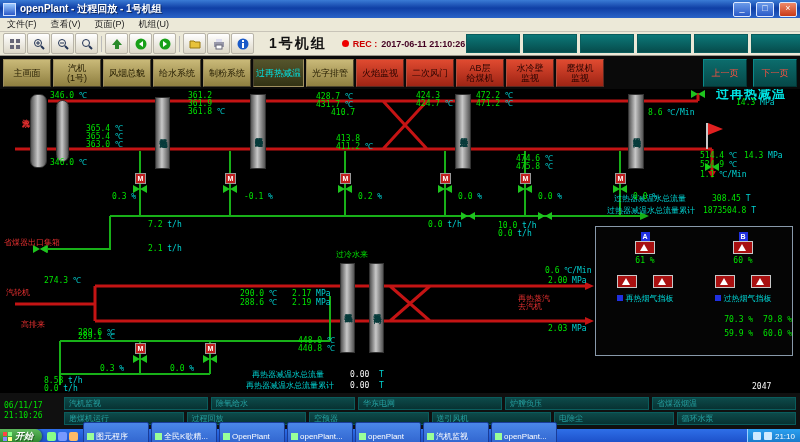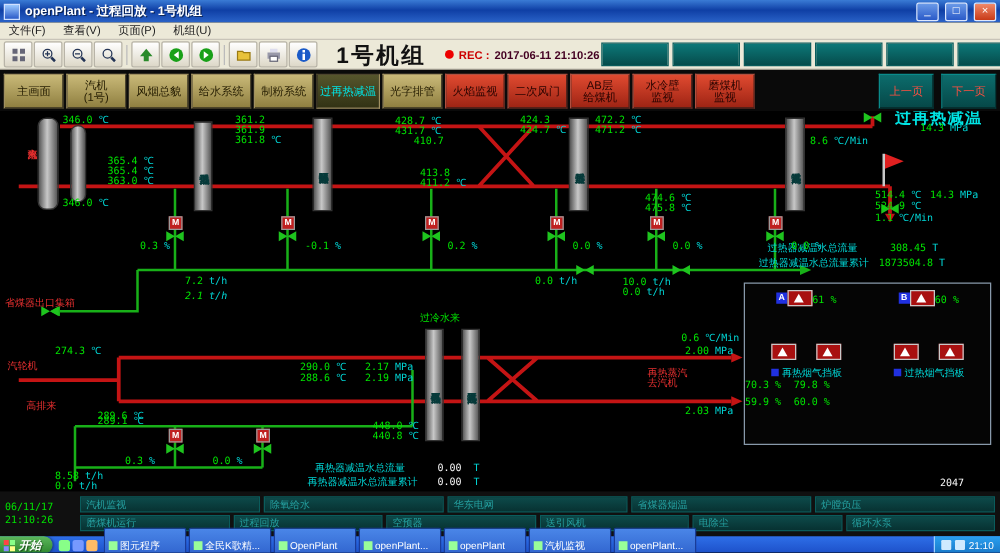--- a/index.html
+++ b/index.html
@@ -14,21 +14,21 @@
   .wbtn.close{background:linear-gradient(#f08a6a,#c83a18)}
   
   .menubar{height:13px;background:#ece9d8;display:flex;align-items:center;font-size:9px;color:#222;
     border-bottom:1px solid #c8c4b8}
   .mitem{padding:0 7px}
   .toolbar{height:24px;background:#ece9d8;display:flex;align-items:center;gap:1px;padding:0 3px;
     border-bottom:1px solid #9a968a;box-sizing:border-box}
   .tbtn{width:21px;height:19px;border:1px solid #b8b4a8;border-radius:2px;flex:none;
     background:linear-gradient(#ffffff,#ddd8c8);display:flex;align-items:center;justify-content:center}
   .tsep{width:1px;height:16px;background:#bbb;margin:0 2px;flex:none}
-  .unit-title{font-size:18px;font-weight:bold;color:#111;margin:0 8px 0 14px;letter-spacing:2px;white-space:nowrap}
+  .unit-title{font-size:14px;font-weight:bold;color:#111;margin:0 8px 0 14px;letter-spacing:2px;white-space:nowrap}
   .rec-dot{width:7px;height:7px;border-radius:50%;background:#e00;margin:0 3px 0 6px;flex:none}
   .rec-label{color:#c00;font-size:9px;font-weight:bold;margin-right:3px;white-space:nowrap}
   .timestamp{color:#402;font-size:9px;font-weight:bold;white-space:nowrap}
   .indwrap{margin-left:auto;display:flex;gap:3px;padding-right:2px}
   .indbox{width:52px;height:17px;border:1px solid #0a5c5c;background:linear-gradient(#0c7878,#064c4c)}
   
   .navbar{height:33px;background:#0a0a0a;display:flex;align-items:center;gap:2px;padding:0 3px;box-sizing:border-box}
   .navmain{display:flex;gap:2px}
   .nbtn{min-width:48px;height:28px;padding:0 2px;font-size:9px;line-height:10px;color:#241c00;
     display:flex;align-items:center;justify-content:center;text-align:center;white-space:pre-line;
@@ -55,32 +55,32 @@
   .vr{border-top:4px solid transparent;border-bottom:4px solid transparent;border-right:7px solid #1ec41e}
   .mbox{position:absolute;left:2px;top:-12px;width:9px;height:9px;background:#c02020;border:1px solid #999;
     color:#fff;font-size:7px;line-height:9px;text-align:center;font-weight:bold}
   .flag{position:absolute;left:706px;top:34px;width:2px;height:26px;background:#c8c8c8;z-index:4}
   .flag:before{content:"";position:absolute;left:2px;top:0;width:0;height:0;
     border-top:6px solid transparent;border-bottom:6px solid transparent;border-left:15px solid #e02020}
   
   .gpanel{position:absolute;left:595px;top:137px;width:196px;height:128px;border:1px solid #8899aa;
     background:#050505;z-index:3}
   .gbig{position:absolute;top:5px;left:0;right:0;display:flex;justify-content:space-around}
-  .gunit{display:flex;align-items:center;gap:0}
+  .gunit{display:flex;flex-direction:column;align-items:center;gap:0}
   .gtag{width:9px;height:9px;background:#2030e0;color:#fff;font-size:7px;line-height:9px;text-align:center;font-weight:bold}
   .gico{display:inline-block;width:18px;height:11px;background:#a81010;border:1px solid #c8c8c8;position:relative}
   .gico i{position:absolute;left:4px;top:2px;width:0;height:0;
     border-left:4px solid transparent;border-right:4px solid transparent;border-bottom:7px solid #fff}
   .gval{color:#00e400;font-size:8px;font-family:"DejaVu Sans Mono",monospace;margin-top:2px}
   .gsmall{position:absolute;top:48px;left:0;right:0;display:flex;justify-content:space-around}
   .ggrp{display:flex;gap:16px}
   .glabels{position:absolute;top:66px;left:0;right:0;display:flex;justify-content:space-around;
     color:#00d4d4;font-size:8px}
   .bullet{display:inline-block;width:6px;height:6px;background:#2030e0;margin-right:3px}
-  .gvals{position:absolute;top:76px;left:0;right:0;display:flex;justify-content:flex-start;
+  .gvals{position:absolute;top:88px;left:0;right:0;display:flex;justify-content:flex-end;
     font-family:"DejaVu Sans Mono",monospace;color:#00e400;font-size:8px}
   .gv2{display:grid;grid-template-columns:auto auto;gap:5px 10px}
   
   .footer{height:36px;background:#101010;display:flex;gap:5px;padding:3px 4px;box-sizing:border-box;align-items:center}
   .ftime{width:55px;flex:none;display:flex;flex-direction:column;justify-content:center;color:#00e400;
     font-family:"DejaVu Sans Mono",monospace;font-size:8px;line-height:10px}
   .fcol{flex:1;display:flex;flex-direction:column;gap:2px;justify-content:center}
   .frow{display:flex;gap:3px;height:13px}
   .fcell{flex:1;background:linear-gradient(#0d4a4a,#073232);border:1px solid #0a5c5c;color:#25a0a0;
     font-size:8px;display:flex;align-items:center;padding:0 4px;white-space:nowrap;overflow:hidden}
@@ -411,21 +411,21 @@
     <div class="ro" style="left: 712px; top: 106px;"><span class="ro-g">308.45</span><span class="ro-c"> T</span></div>
     <div class="ro" style="left: 607px; top: 118px;"><span class="ro-c">过热器减温水总流量累计</span></div>
     <div class="ro" style="left: 703px; top: 118px;"><span class="ro-g">1873504.8</span><span class="ro-c"> T</span></div>
     <div class="ro" style="left: 112px; top: 104px;"><span class="ro-g">0.3</span><span class="ro-c"> %</span></div>
     <div class="ro" style="left: 244px; top: 104px;"><span class="ro-g">-0.1</span><span class="ro-c"> %</span></div>
     <div class="ro" style="left: 358px; top: 104px;"><span class="ro-g">0.2</span><span class="ro-c"> %</span></div>
     <div class="ro" style="left: 458px; top: 104px;"><span class="ro-g">0.0</span><span class="ro-c"> %</span></div>
     <div class="ro" style="left: 538px; top: 104px;"><span class="ro-g">0.0</span><span class="ro-c"> %</span></div>
     <div class="ro" style="left: 633px; top: 104px;"><span class="ro-g">0.0</span><span class="ro-c"> %</span></div>
     <div class="ro" style="left: 148px; top: 132px;"><span class="ro-g">7.2</span><span class="ro-c"> t/h</span></div>
-    <div class="ro" style="left: 148px; top: 144px; font-style: italic;"><span class="ro-g">2.1</span><span class="ro-c"> t/h</span></div>
+    <div class="ro" style="left: 148px; top: 156px;"><span class="ro-g">2.1</span><span class="ro-c"> t/h</span></div>
     <div class="ro" style="left: 428px; top: 132px;"><span class="ro-g">0.0</span><span class="ro-c"> t/h</span></div>
     <div class="ro" style="left: 498px; top: 133px;"><span class="ro-g">10.0</span><span class="ro-c"> t/h</span></div>
     <div class="ro" style="left: 498px; top: 141px;"><span class="ro-g">0.0</span><span class="ro-c"> t/h</span></div>
     <div class="ro" style="left: 336px; top: 162px;"><span class="ro-g">过冷水来</span></div>
     <div class="ro" style="left: 4px; top: 150px;"><span class="ro-r">省煤器出口集箱</span></div>
     <div class="ro" style="left: 6px; top: 200px;"><span class="ro-r">汽轮机</span></div>
     <div class="ro" style="left: 21px; top: 208px; margin-top: 24px;"><span class="ro-r">高排来</span></div>
     <div class="ro" style="left: 44px; top: 188px;"><span class="ro-g">274.3</span><span class="ro-c"> ℃</span></div>
     <div class="ro" style="left: 240px; top: 201px;"><span class="ro-g">290.0</span><span class="ro-c"> ℃</span></div>
     <div class="ro" style="left: 292px; top: 201px;"><span class="ro-g">2.17</span><span class="ro-c"> MPa</span></div>
@@ -454,22 +454,22 @@
 <div class="footer">
   <div class="ftime">
     <span>06/11/17</span>
     <span>21:10:26</span>
   </div>
   <div class="fcol">
     <div class="frow">
         <div class="fcell">汽机监视</div>
         <div class="fcell">除氧给水</div>
         <div class="fcell">华东电网</div>
+        <div class="fcell">炉膛负压</div>
         <div class="fcell">省煤器烟温</div>
-        <div class="fcell">炉膛负压</div>
       </div>
     <div class="frow">
         <div class="fcell">磨煤机运行</div>
         <div class="fcell">过程回放</div>
         <div class="fcell">空预器</div>
         <div class="fcell">送引风机</div>
         <div class="fcell">电除尘</div>
         <div class="fcell">循环水泵</div>
       </div>
   </div>

